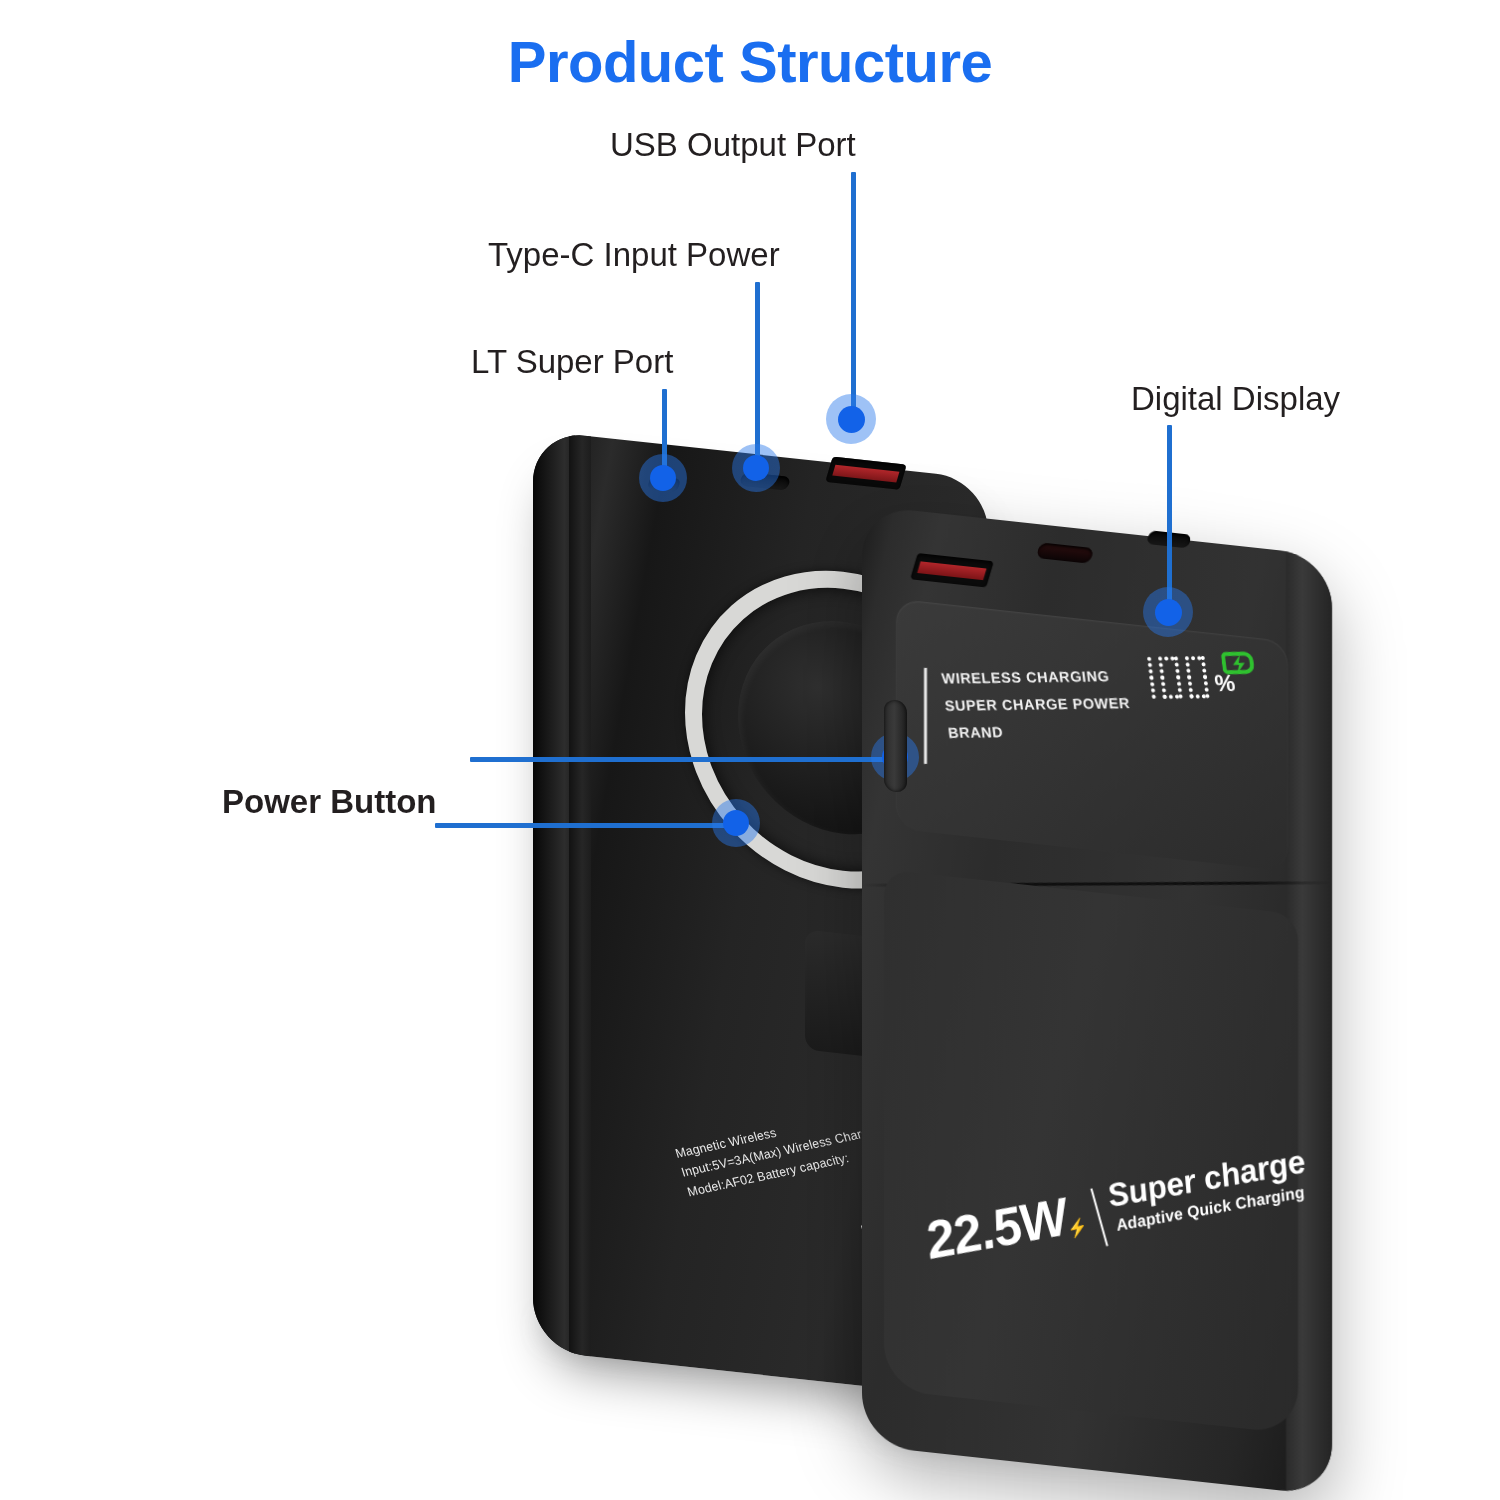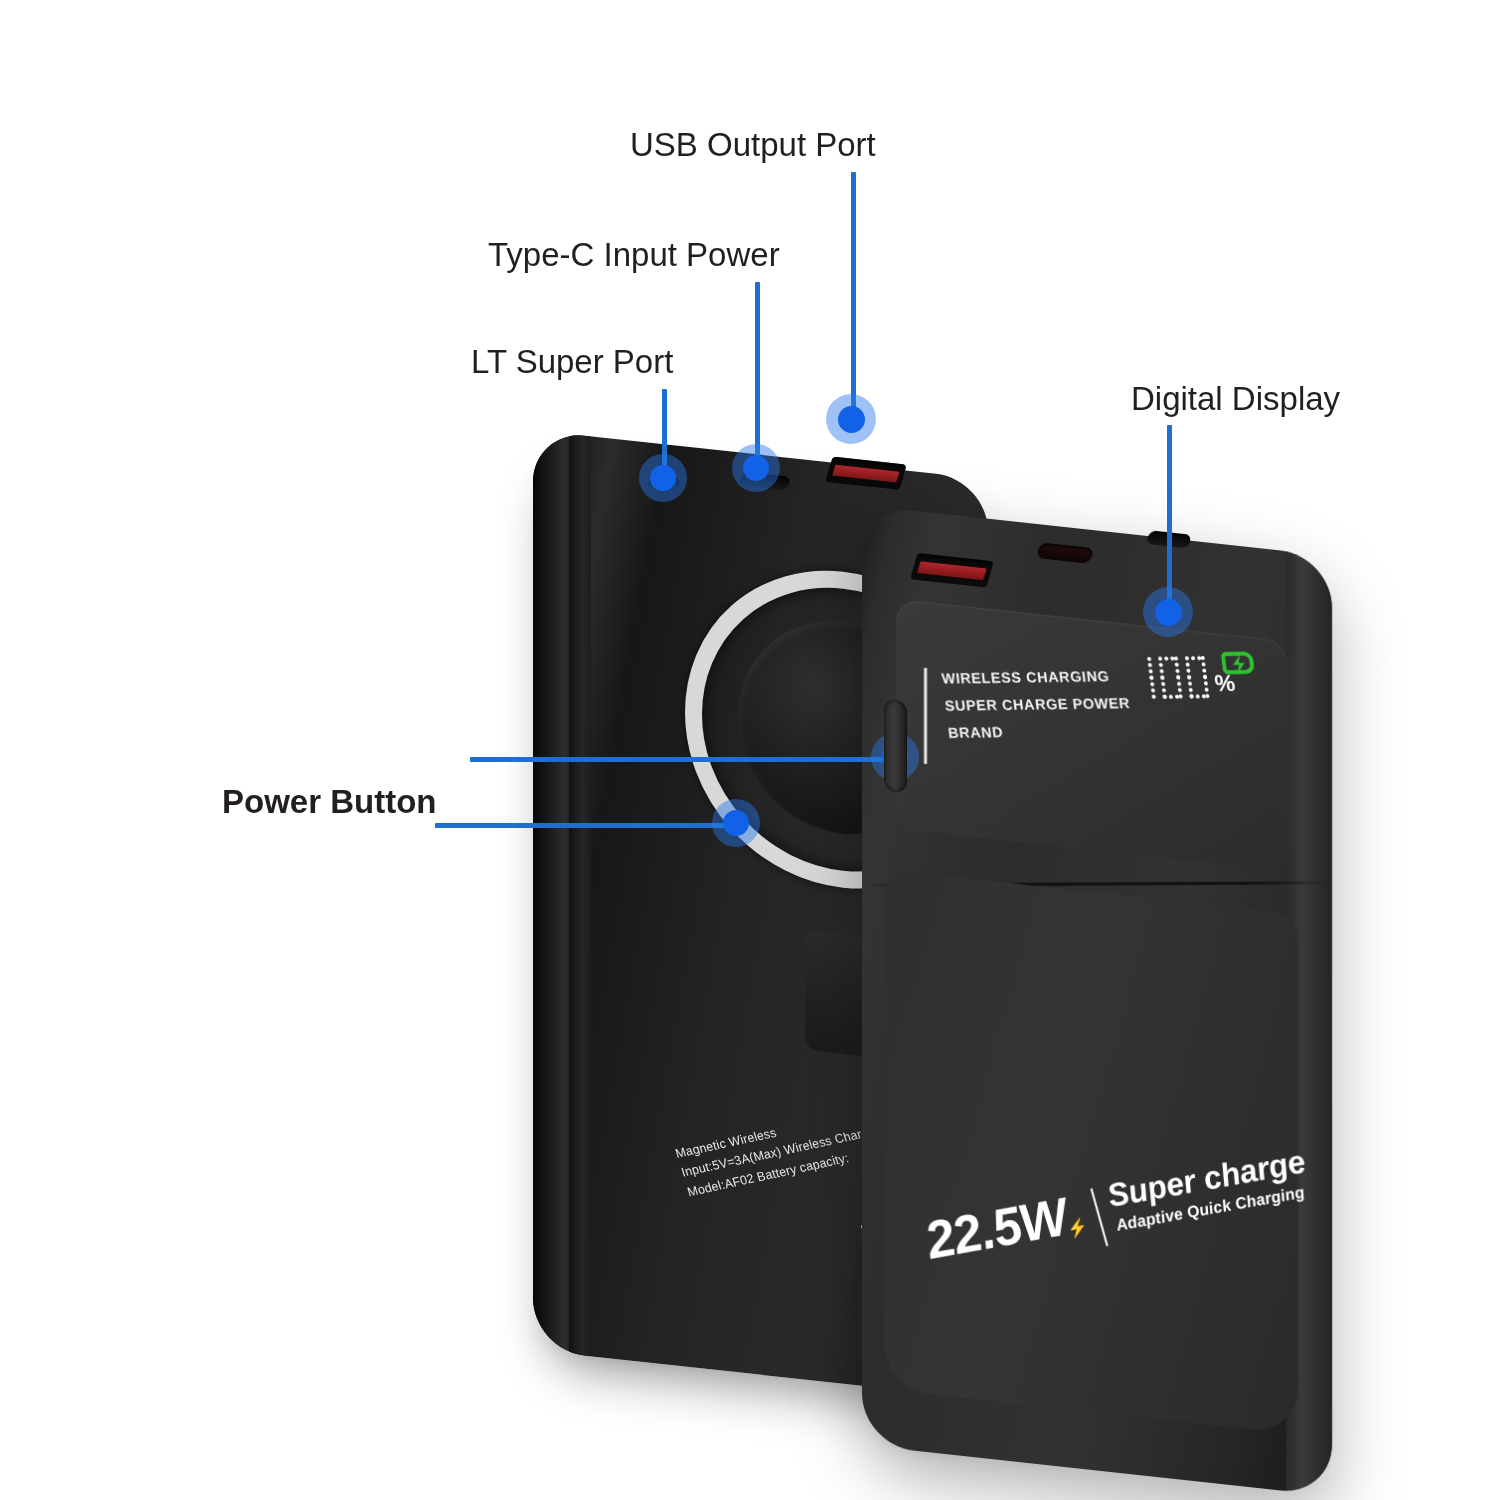--- a/index.html
+++ b/index.html
@@ -288,20 +288,21 @@
   .gshadow{position:absolute;border-radius:50%;filter:blur(14px);background:rgba(120,125,132,0.30);}
 </style>
 </head>
 <body>
 
 <div id="stage">
 
   <div class="gshadow" style="left:545px;top:1300px;width:390px;height:54px;"></div>
   <div class="gshadow" style="left:880px;top:1395px;width:430px;height:58px;"></div>
 
+  <div id="title">Product Structure</div>
 
   <div class="device" id="rear">
     <div class="body">
       <div class="sidewall"></div>
       <div class="sidewall2"></div>
       <div class="ring"></div>
       <div class="ring-inner"></div>
       <div class="tab"></div>
 
       <div class="fineprint">
@@ -410,21 +411,21 @@
       </div>
     </div>
 
     <div class="port f-usb">
         <i></i>
       </div>
     <div class="port f-tc"></div>
     <div class="port f-lt"></div>
   </div>
 
-  <div class="lbl" style="left:610px;top:128px;margin-left:20px;">USB Output Port</div>
+  <div class="lbl" style="left:610px;top:128px;">USB Output Port</div>
   <div class="lbl" style="left:488px;top:238px;">Type-C Input Power</div>
   <div class="lbl" style="left:471px;top:345px;">LT Super Port</div>
   <div class="lbl" style="left:1131px;top:382px;">Digital Display</div>
   <div class="lbl r" style="left:222px;top:785px;font-weight:bold;">Power Button</div>
 
   <div class="lead-v" style="left:851px;top:172px;height:245px;"></div>
 
   <div class="lead-v" style="left:755px;top:282px;height:185px;"></div>
 
   <div class="lead-v" style="left:662px;top:389px;height:88px;"></div>

